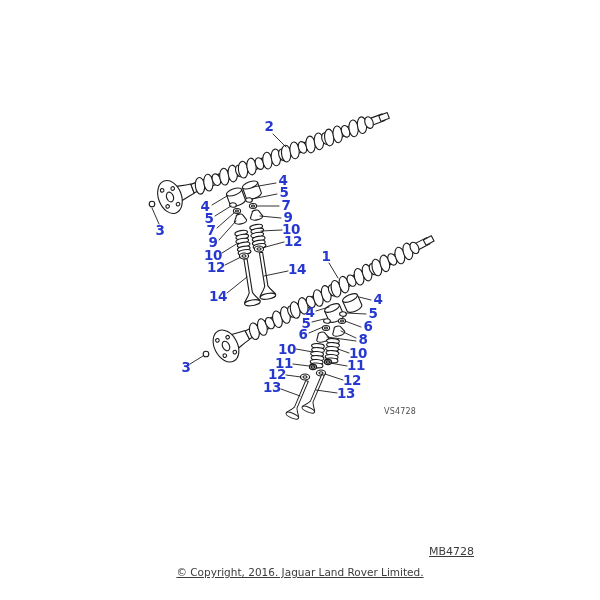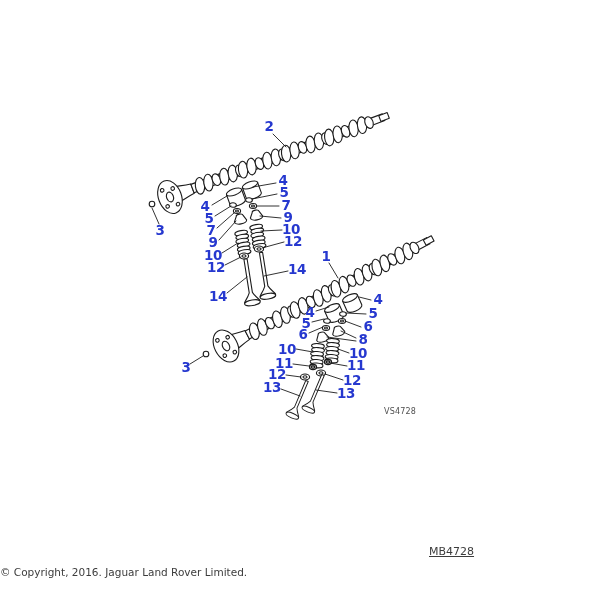--- a/index.html
+++ b/index.html
@@ -7,21 +7,21 @@
   .canvas{position:absolute;left:0;top:0;width:600px;height:600px;font-family:"Liberation Sans",sans-serif;}
   svg{position:absolute;left:0;top:0;}
   #callouts .callout{
     position:absolute;transform:translate(-50%,-50%);
     font:bold 13.5px "DejaVu Sans",sans-serif;color:var(--callout);
     letter-spacing:-0.5px;white-space:nowrap;line-height:1;
   }
   .leader{stroke:var(--line);stroke-width:0.9;}
   .ref-vs{position:absolute;left:384px;top:407px;font:8px "DejaVu Sans",sans-serif;color:#505050;letter-spacing:0.2px;}
   .ref-mb{position:absolute;left:429px;top:545px;font:11px "DejaVu Sans",sans-serif;color:#3c3c3c;text-decoration:underline;}
-  .copyright{position:absolute;left:0;right:0;top:566px;text-align:left;font:10.5px "DejaVu Sans",sans-serif;color:#3c3c3c;}
+  .copyright{position:absolute;left:0;right:0;top:566px;text-align:center;font:10.5px "DejaVu Sans",sans-serif;color:#3c3c3c;text-decoration:underline;}
 </style>
 </head>
 <body>
 
 <div class="canvas">
 
   <svg id="diagram" width="600" height="600" viewBox="0 0 600 600">
     <defs>
       <g id="lobe">
           <ellipse rx="4.6" ry="8.4" fill="#fff"></ellipse>

